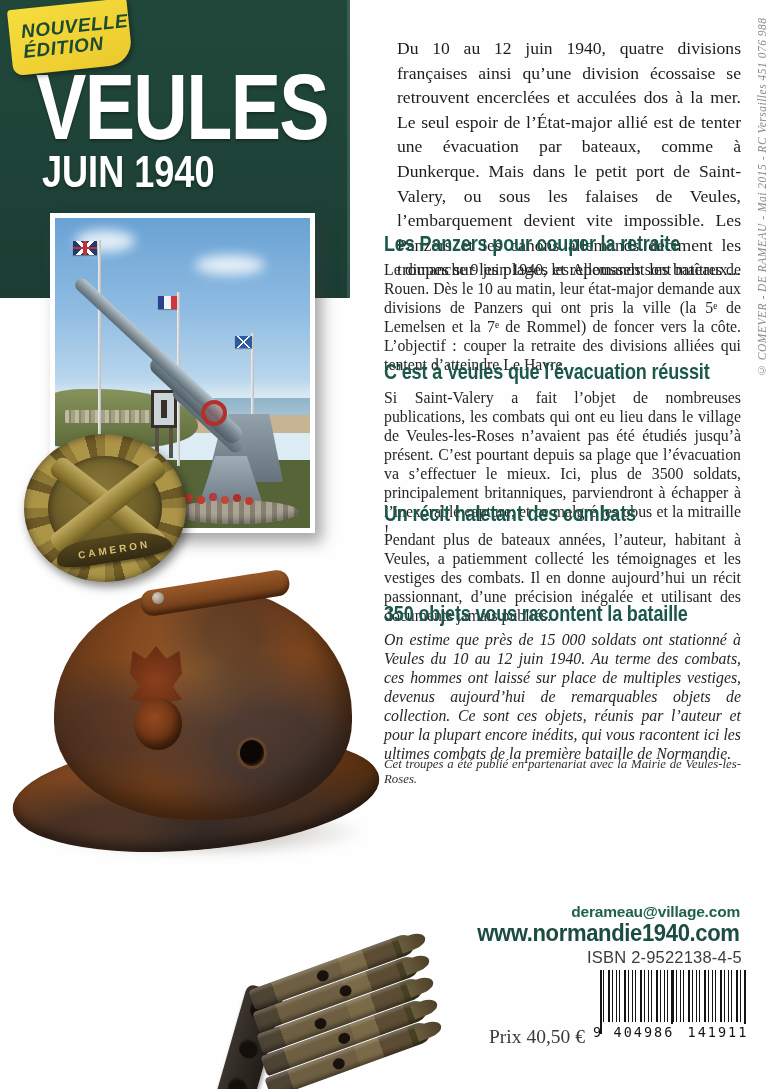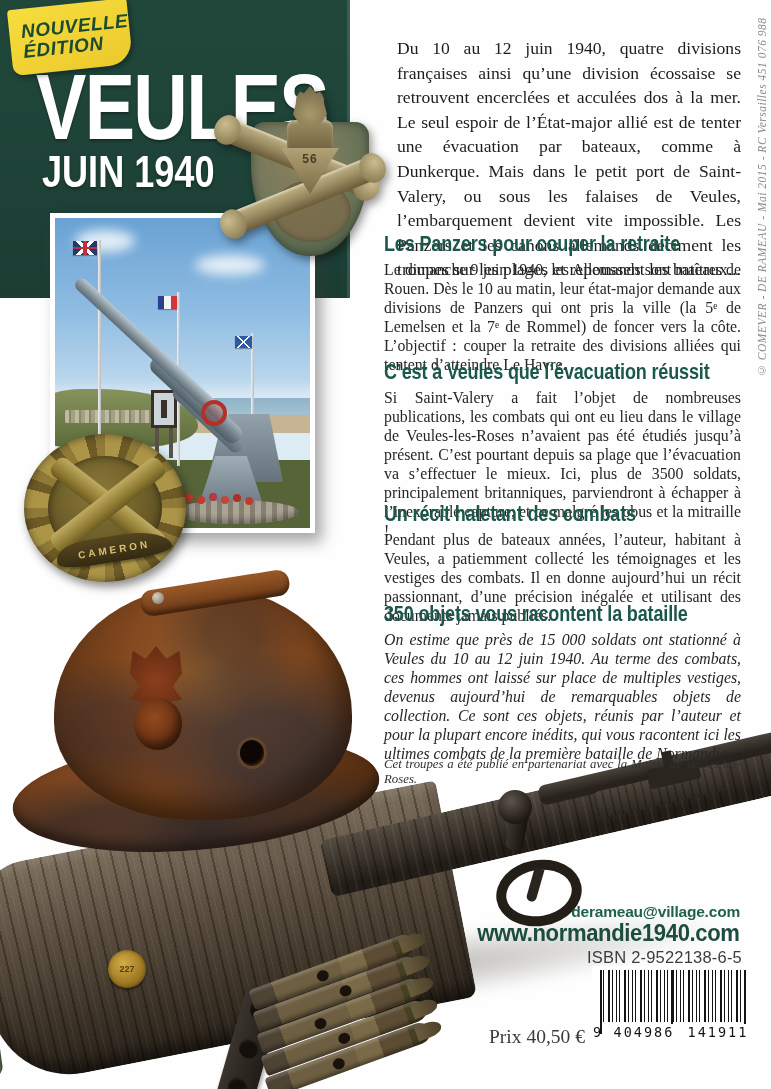--- a/index.html
+++ b/index.html
@@ -303,31 +303,20 @@
       <div class="pedestal"></div>
       <div class="plinth"></div>
       <div class="flowers"></div>
       <div class="recoil"></div>
       <div class="jacket"></div>
       <div class="barrel"></div>
       <div class="wreath-red"></div>
     </div>
   </div>
 
-  <div class="badge-artillery">
-    <div class="shield"></div>
-    <div class="shield-cross"></div>
-    <div class="cannon-l"></div>
-    <div class="cannon-r"></div>
-    <div class="grenade-body"></div>
-    <div class="flame"></div>
-    <div class="pennant">
-      <span>56</span>
-    </div>
-  </div>
 
   <div class="badge-cameron">
     <div class="wreath"></div>
     <div class="wreath-inner"></div>
     <div class="saltire-a"></div>
     <div class="saltire-b"></div>
     <div class="cam-ribbon">
       <span>CAMERON</span>
     </div>
   </div>
@@ -338,36 +327,20 @@
     <div class="dome"></div>
     <div class="crest"></div>
     <div class="crest-rivet"></div>
     <div class="emblem">
       <div class="fl"></div>
       <div class="gr"></div>
     </div>
     <div class="hole"></div>
   </div>
 
-  <div class="rifle">
-    <div class="rifle-shadow"></div>
-    <div class="butt"></div>
-    <div class="buttplate"></div>
-    <div class="stock-disc">
-      <span>227</span>
-    </div>
-    <div class="wood-mid"></div>
-    <div class="barrel-top"></div>
-    <div class="handguard"></div>
-    <div class="rearsight"></div>
-    <div class="bolt-stem"></div>
-    <div class="bolt-ball"></div>
-    <div class="trigger-guard"></div>
-    <div class="trigger"></div>
-  </div>
 
   <div class="ammo">
     <div class="clipbar">
       <i style="top:12px;"></i>
       <i style="top:52px;"></i>
       <i style="top:92px;"></i>
     </div>
     <div class="bullet" style="left:52px;top:62px;">
         <span class="spot"></span>
       </div>
@@ -398,21 +371,21 @@
     <p class="sec-p p3">Pendant plus de bateaux années, l’auteur, habitant à Veules, a patiemment collecté les témoignages et les vestiges des combats. Il en donne aujourd’hui un récit passionnant, d’une précision inégalée et utilisant des documents jamais publiés.</p>
 
     <h2 class="sec-h h4">350 objets vous racontent la bataille</h2>
     <p class="sec-p p4">On estime que près de 15 000 soldats ont stationné à Veules du 10 au 12 juin 1940. Au terme des combats, ces hommes ont laissé sur place de multiples vestiges, devenus aujourd’hui de remarquables objets de collection. Ce sont ces objets, réunis par l’auteur et pour la plupart encore inédits, qui vous racontent ici les ultimes combats de la première bataille de Normandie.</p>
 
     <p class="note">Cet troupes a été publié en partenariat avec la Mairie de Veules-les-Roses.</p>
   </div>
 
   <div class="email">derameau@village.com</div>
   <div class="website">www.normandie1940.com</div>
-  <div class="isbn">ISBN 2-9522138-6-5</div>
+  <div class="isbn">ISBN 2-9522138-4-5</div>
   <div class="barcode">
     <div class="bars"></div>
     <div class="guard g1"></div>
     <div class="guard g2"></div>
     <div class="guard g3"></div>
     <div class="barcode-digits">
       <span class="d9">9</span>
       <span class="dg">404986</span>
       <span class="dg">141911</span>
     </div>

